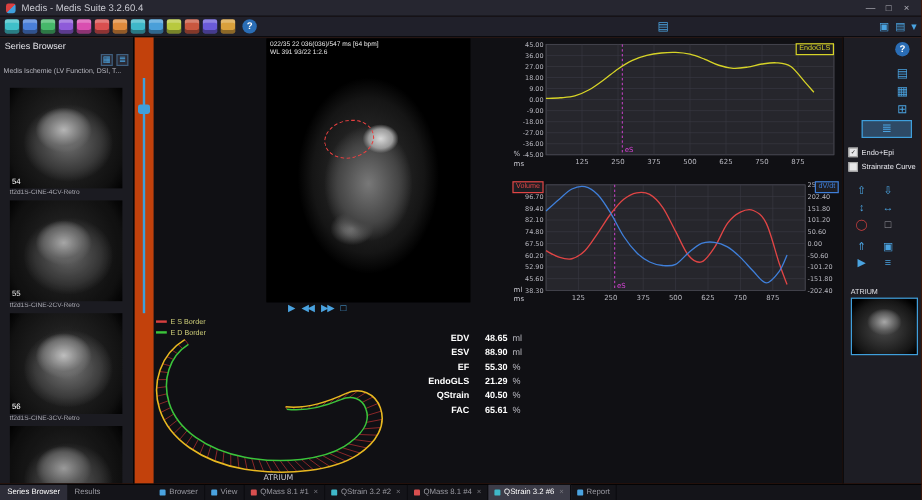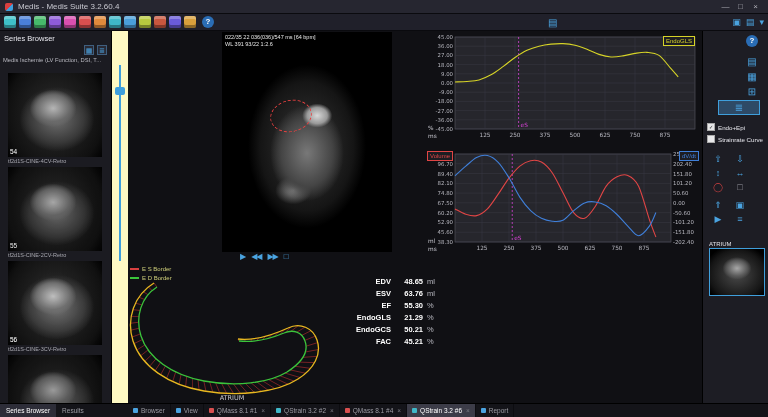--- a/index.html
+++ b/index.html
@@ -1,16 +1,16 @@
 <!DOCTYPE html>
 <html><head>
 <meta charset="utf-8">
 <style>
   html,body{margin:0;padding:0;background:#000;}
-  #app{position:relative;width:768px;height:417px;background:#fef9c3;overflow:hidden;
+  #app{position:relative;width:768px;height:417px;background:#c2410c;overflow:hidden;
        font-family:"Liberation Sans",sans-serif;color:#ddd;}
 
   
   #titlebar{position:absolute;left:0;top:0;width:768px;height:14px;background:#262630;
             display:flex;align-items:center;padding:0 5px;box-sizing:border-box;border-bottom:1px solid #0a0a0e;}
   .logo{width:8px;height:8px;border-radius:2px;background:linear-gradient(135deg,#d94040 0 50%,#3f9fdc 50% 100%);margin-right:5px;}
   .title{font-size:8px;color:#c8c8d0;}
   .win-controls{margin-left:auto;display:flex;}
   .wc{width:15px;text-align:center;font-size:8px;line-height:13px;color:#b0b0b8;}
 
@@ -292,33 +292,33 @@
             <span class="lg-swatch" style="background: rgb(59, 196, 59);"></span><span>E D Border</span>
           </div>
         </div>
       </div>
 
       <div id="results">
         <span class="res-label">EDV</span>
           <span class="res-value">48.65</span>
           <span class="res-unit">ml</span>
         <span class="res-label">ESV</span>
-          <span class="res-value">63.76</span>
+          <span class="res-value">88.90</span>
           <span class="res-unit">ml</span>
         <span class="res-label">EF</span>
           <span class="res-value">55.30</span>
           <span class="res-unit">%</span>
         <span class="res-label">EndoGLS</span>
           <span class="res-value">21.29</span>
           <span class="res-unit">%</span>
-        <span class="res-label">EndoGCS</span>
-          <span class="res-value">50.21</span>
+        <span class="res-label">QStrain</span>
+          <span class="res-value">40.50</span>
           <span class="res-unit">%</span>
         <span class="res-label">FAC</span>
-          <span class="res-value">45.21</span>
+          <span class="res-value">65.61</span>
           <span class="res-unit">%</span>
       </div>
 
       <div id="charts">
         <div class="chart-box" id="chart1-box">
           <svg id="chart1" width="276" height="114">
               <rect x="30" y="4" width="240" height="92" fill="#26262c" stroke="#5a5a64" stroke-width="0.6"></rect>
               <line x1="60" y1="4" x2="60" y2="96" stroke="#3b3b44" stroke-width="0.5"></line>
               <text x="60" y="104" font-size="5.8" fill="#b8b8c0" text-anchor="middle">125</text>
               <line x1="90" y1="4" x2="90" y2="96" stroke="#3b3b44" stroke-width="0.5"></line>

